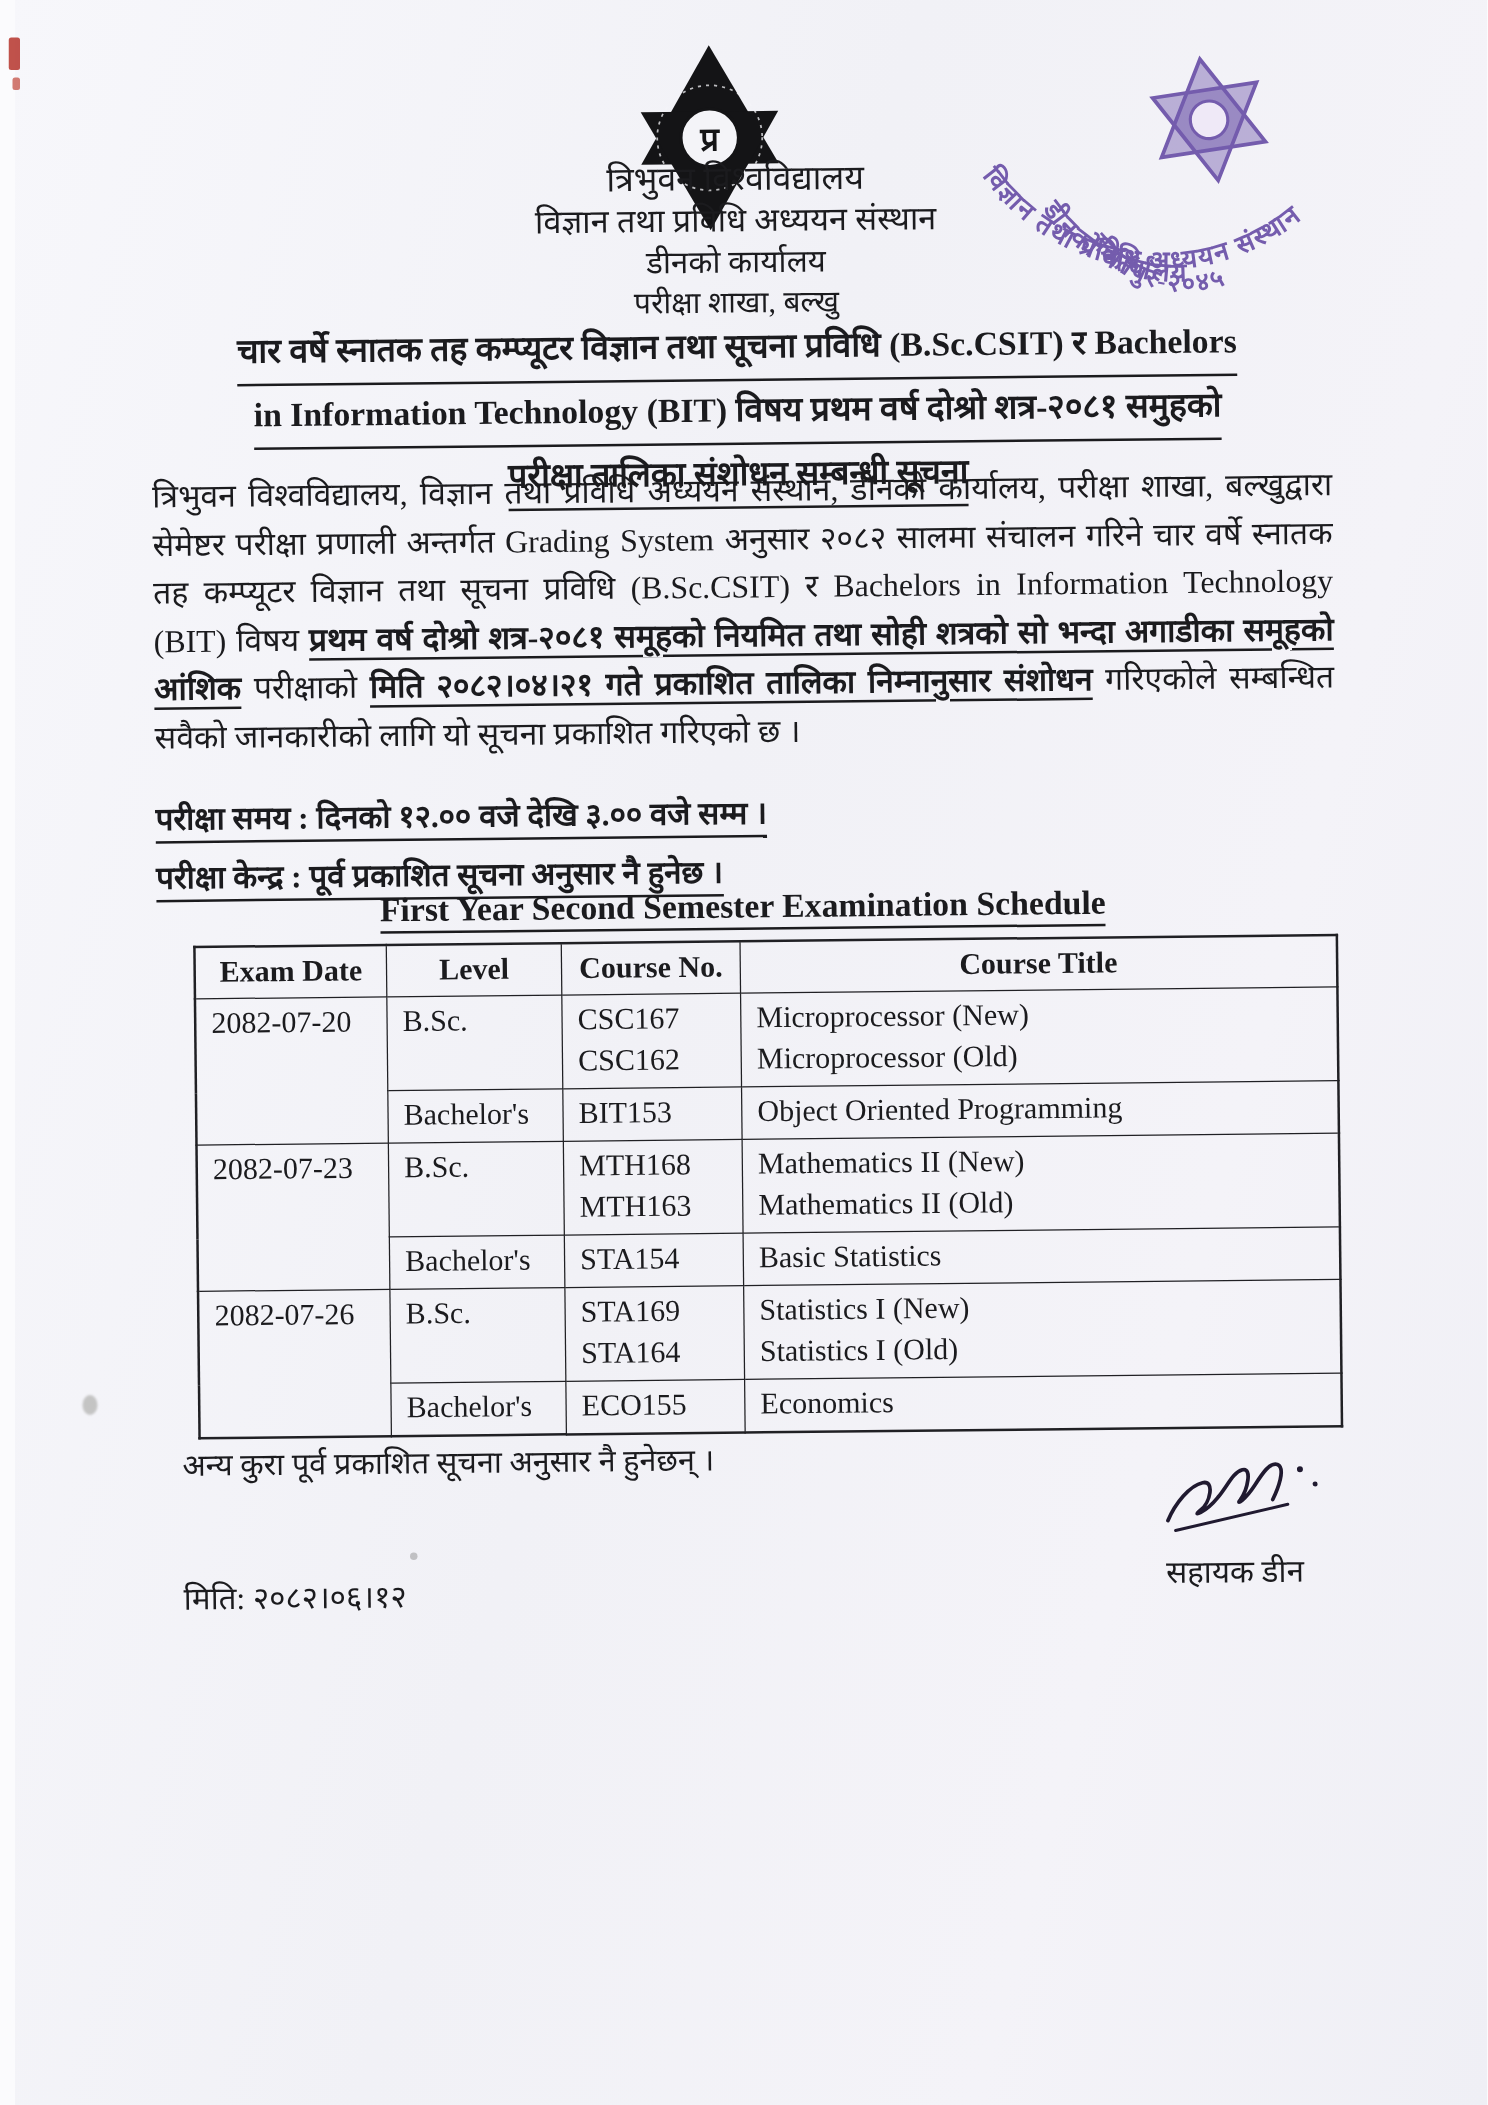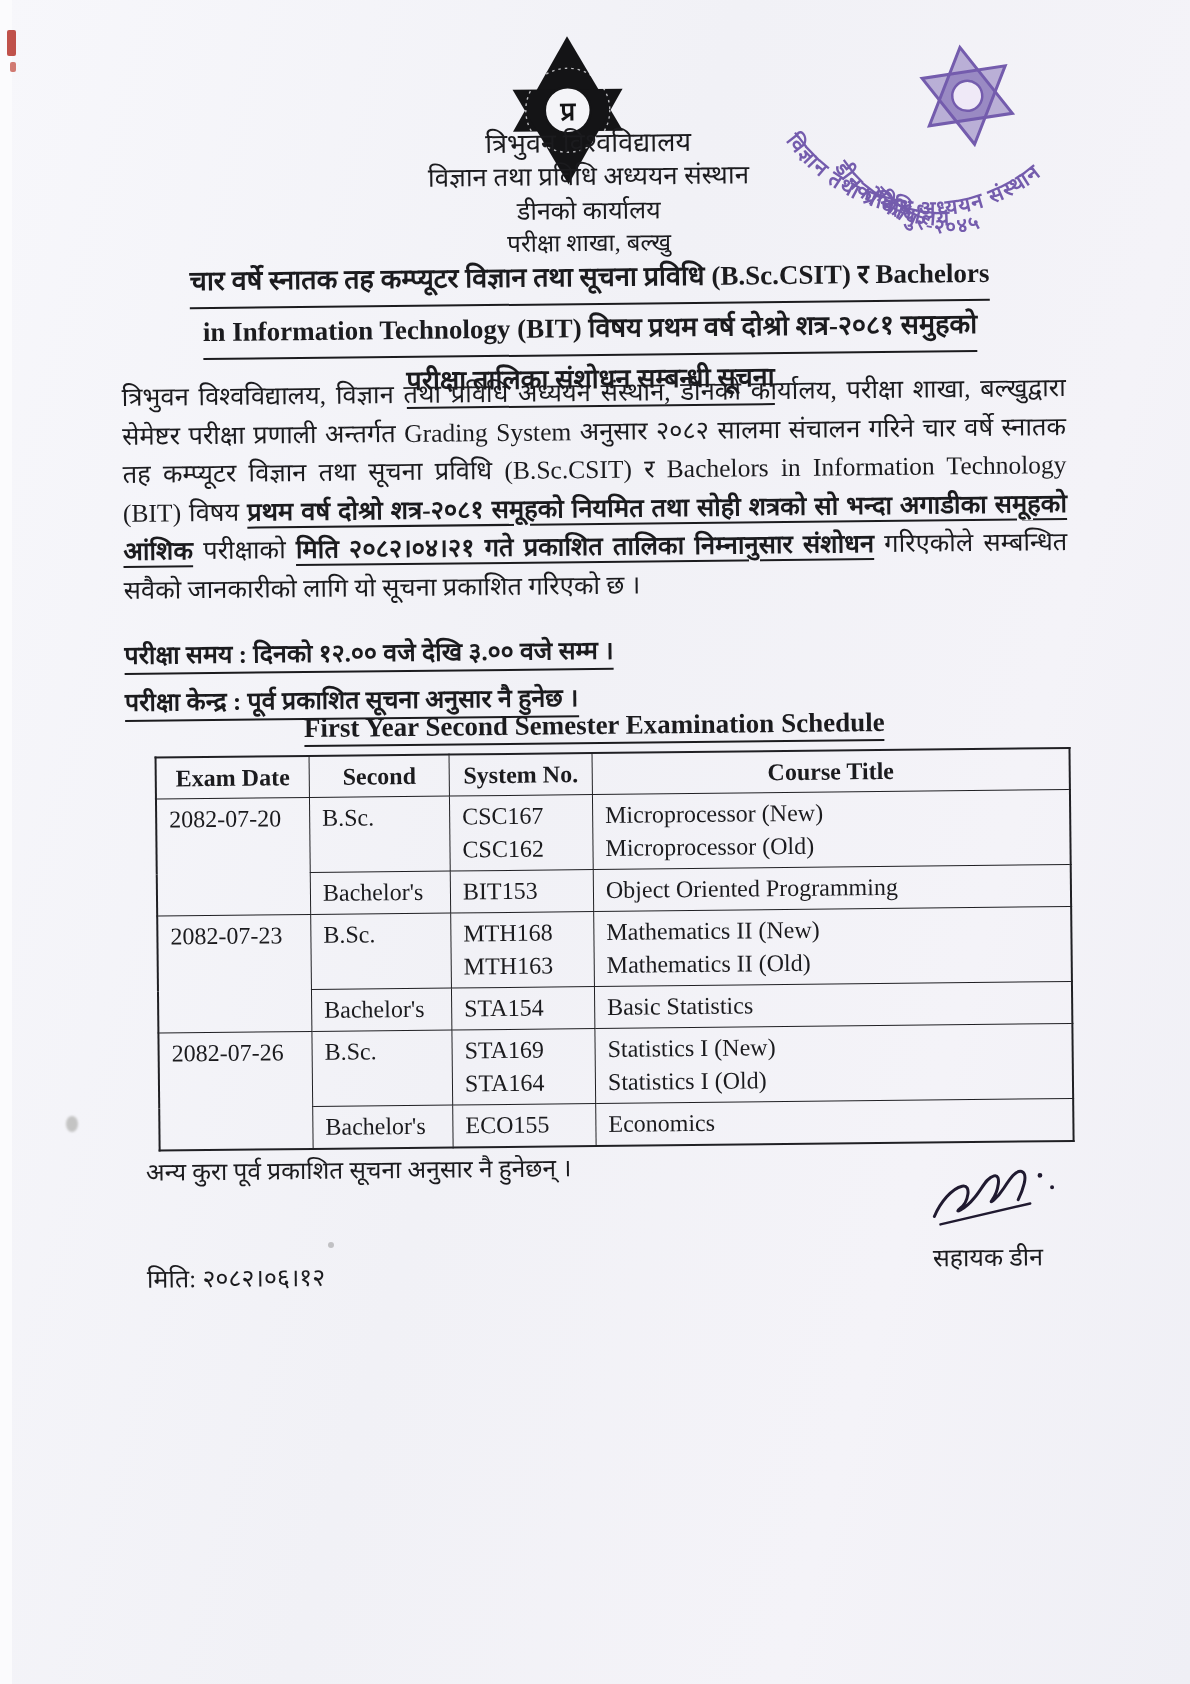--- a/index.html
+++ b/index.html
@@ -126,22 +126,22 @@
 
   <div class="sched-head">
     <span class="sh">First Year Second Semester Examination Schedule</span>
   </div>
 
   <div class="schedule">
     <table>
       <thead>
         <tr>
           <th class="c-date">Exam Date</th>
-          <th class="c-level">Second</th>
-          <th class="c-no">System No.</th>
+          <th class="c-level">Level</th>
+          <th class="c-no">Course No.</th>
           <th class="c-title">Course Title</th>
         </tr>
       </thead>
       <tbody>
         <tr>
           <td class="c-date" rowspan="2">2082-07-20</td>
           <td class="c-level">B.Sc.</td>
           <td class="c-no">
             <div>CSC167</div>
             <div>CSC162</div>

